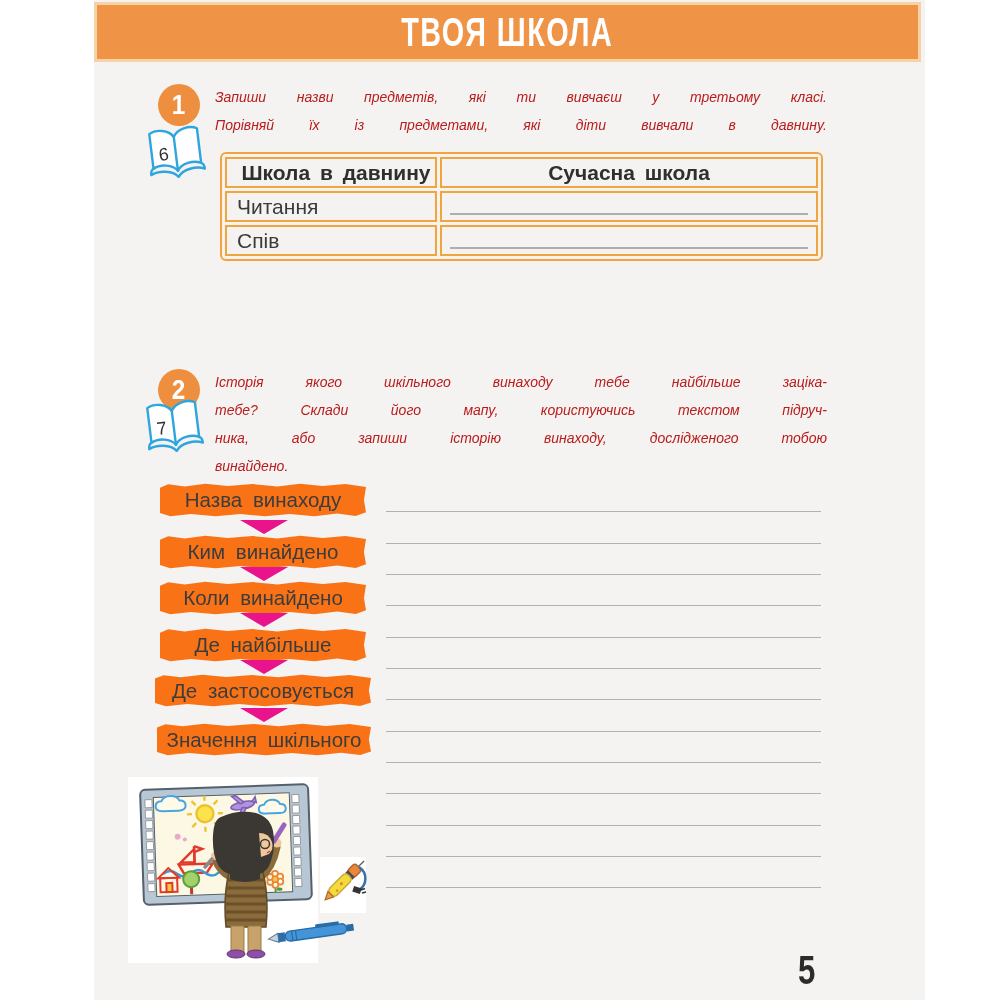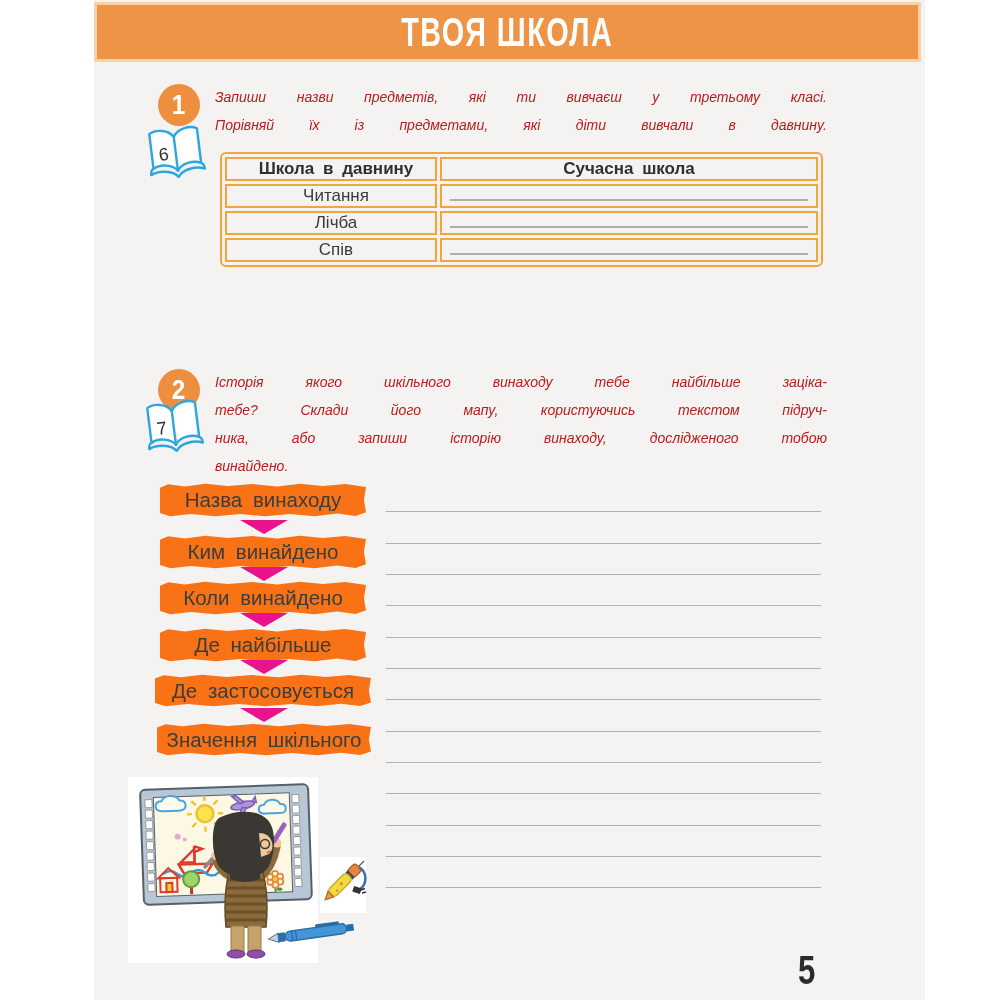--- a/index.html
+++ b/index.html
@@ -25,23 +25,23 @@
 
   
   .task-text { position:absolute; width:612px; font-size:14px; line-height:28px; color:#b91c1c;font-style:italic; }
   .task-text .jline { text-align:justify; text-align-last:justify; }
   .task-text .lline { text-align:left; }
 
   
   .cmp-table { position:absolute; left:126px; top:152px; width:603px;
     border:2px solid #f0a63d; border-radius:6px; padding:0; }
   .cmp-table table { width:100%; border-collapse:separate; border-spacing:3px; }
-  .cmp-table td { border:2px solid #f0a63d; height:24px; font-size:17px;
+  .cmp-table td { border:2px solid #f0a63d; height:31px; font-size:21px;
     vertical-align:middle; background:transparent; }
-  .cmp-table td.c1 { width:212px; padding-left:10px;text-align:center; }
+  .cmp-table td.c1 { width:212px; padding-left:10px; }
   .cmp-table td.hdr { font-weight:bold; text-align:center; word-spacing:4px; color:#2f2f2f; }
   .cmp-table td.c2 { position:relative; }
   .cmp-table td.c2 .wline { position:absolute; left:8px; right:8px; bottom:5px;
     border-bottom:2px solid #b0aeab; }
 
   
   .flow { position:absolute; left:66px; top:483px; width:230px; }
   .flow-step { position:absolute; left:0; width:206px; height:34px;
     background:#f97316; display:flex; align-items:center; justify-content:center;
     font-size:20.5px; color:#3c3c3c; word-spacing:5px; white-space:nowrap;
@@ -95,26 +95,20 @@
 
   <div class="cmp-table">
     <table>
       <tbody>
           <tr>
         <td class="c1 hdr">Школа в давнину</td>
         <td class="c2 hdr">Сучасна школа</td>
       </tr>
       <tr>
         <td class="c1">Читання</td>
-        <td class="c2">
-              <div class="wline"></div>
-            </td>
-      </tr>
-      <tr>
-        <td class="c1">Лічба</td>
         <td class="c2">
               <div class="wline"></div>
             </td>
       </tr>
       <tr>
         <td class="c1">Спів</td>
         <td class="c2">
               <div class="wline"></div>
             </td>
       </tr>

